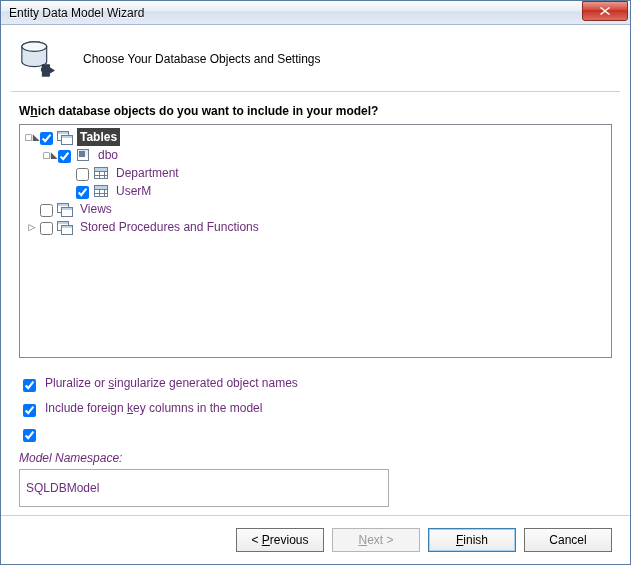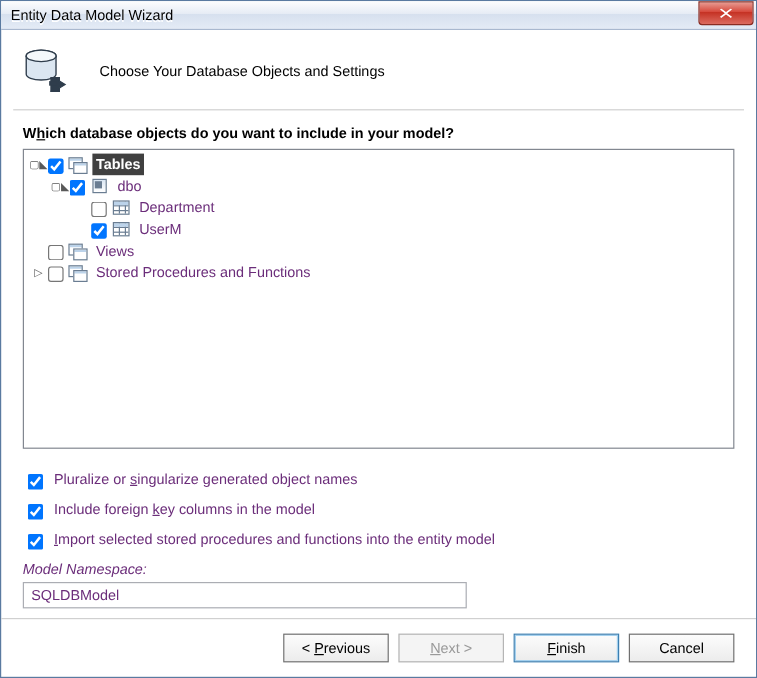--- a/index.html
+++ b/index.html
@@ -62,21 +62,21 @@
   .node .lbl { padding: 0 3px; color: #6b2d7a; }
   .node .lbl.sel { background: #404040; color: #fff; font-weight: bold; }
   .indent-0 { padding-left: 4px; }
   .indent-1 { padding-left: 22px; }
   .indent-2 { padding-left: 40px; }
   .opts { margin-top: 12px; color: #6b2d7a; }
   .optrow { display: flex; margin: 6px 0; gap: 6px; }
   .optrow .u { text-decoration: underline; }
   .ns-label { color: #6b2d7a; font-style: italic; }
   .ns-input {
-    width: 370px; height: 22px;
+    width: 370px; height: 38px;
     border: 1px solid #abadb3;
     padding: 2px 6px;
     font: inherit;
     color: #6b2d7a;
     margin-top: 4px;
   }
   .footer {
     border-top: 1px solid #d0d0d0;
     padding: 12px 18px;
     display: flex; justify-content: flex-end; gap: 8px;
@@ -207,21 +207,20 @@
       <label class="optrow">
         <input type="checkbox" checked="" style="">
         <span><span>Pluralize or </span><span class="u">s</span><span>ingularize generated object names</span></span>
       </label>
       <label class="optrow">
         <input type="checkbox" checked="" style="">
         <span><span>Include foreign </span><span class="u">k</span><span>ey columns in the model</span></span>
       </label>
       <label class="optrow">
         <input type="checkbox" checked="" style="">
-        <span><span></span><span class="u">I</span><span>mport selected stored procedures and functions into the entity model</span></span>
       </label>
     </div>
 
     <div class="ns-label">
       <span></span><span class="u">M</span><span>odel Namespace:</span>
     </div>
     <input class="ns-input" value="SQLDBModel" style="">
   </div>
 
   <div class="footer">

